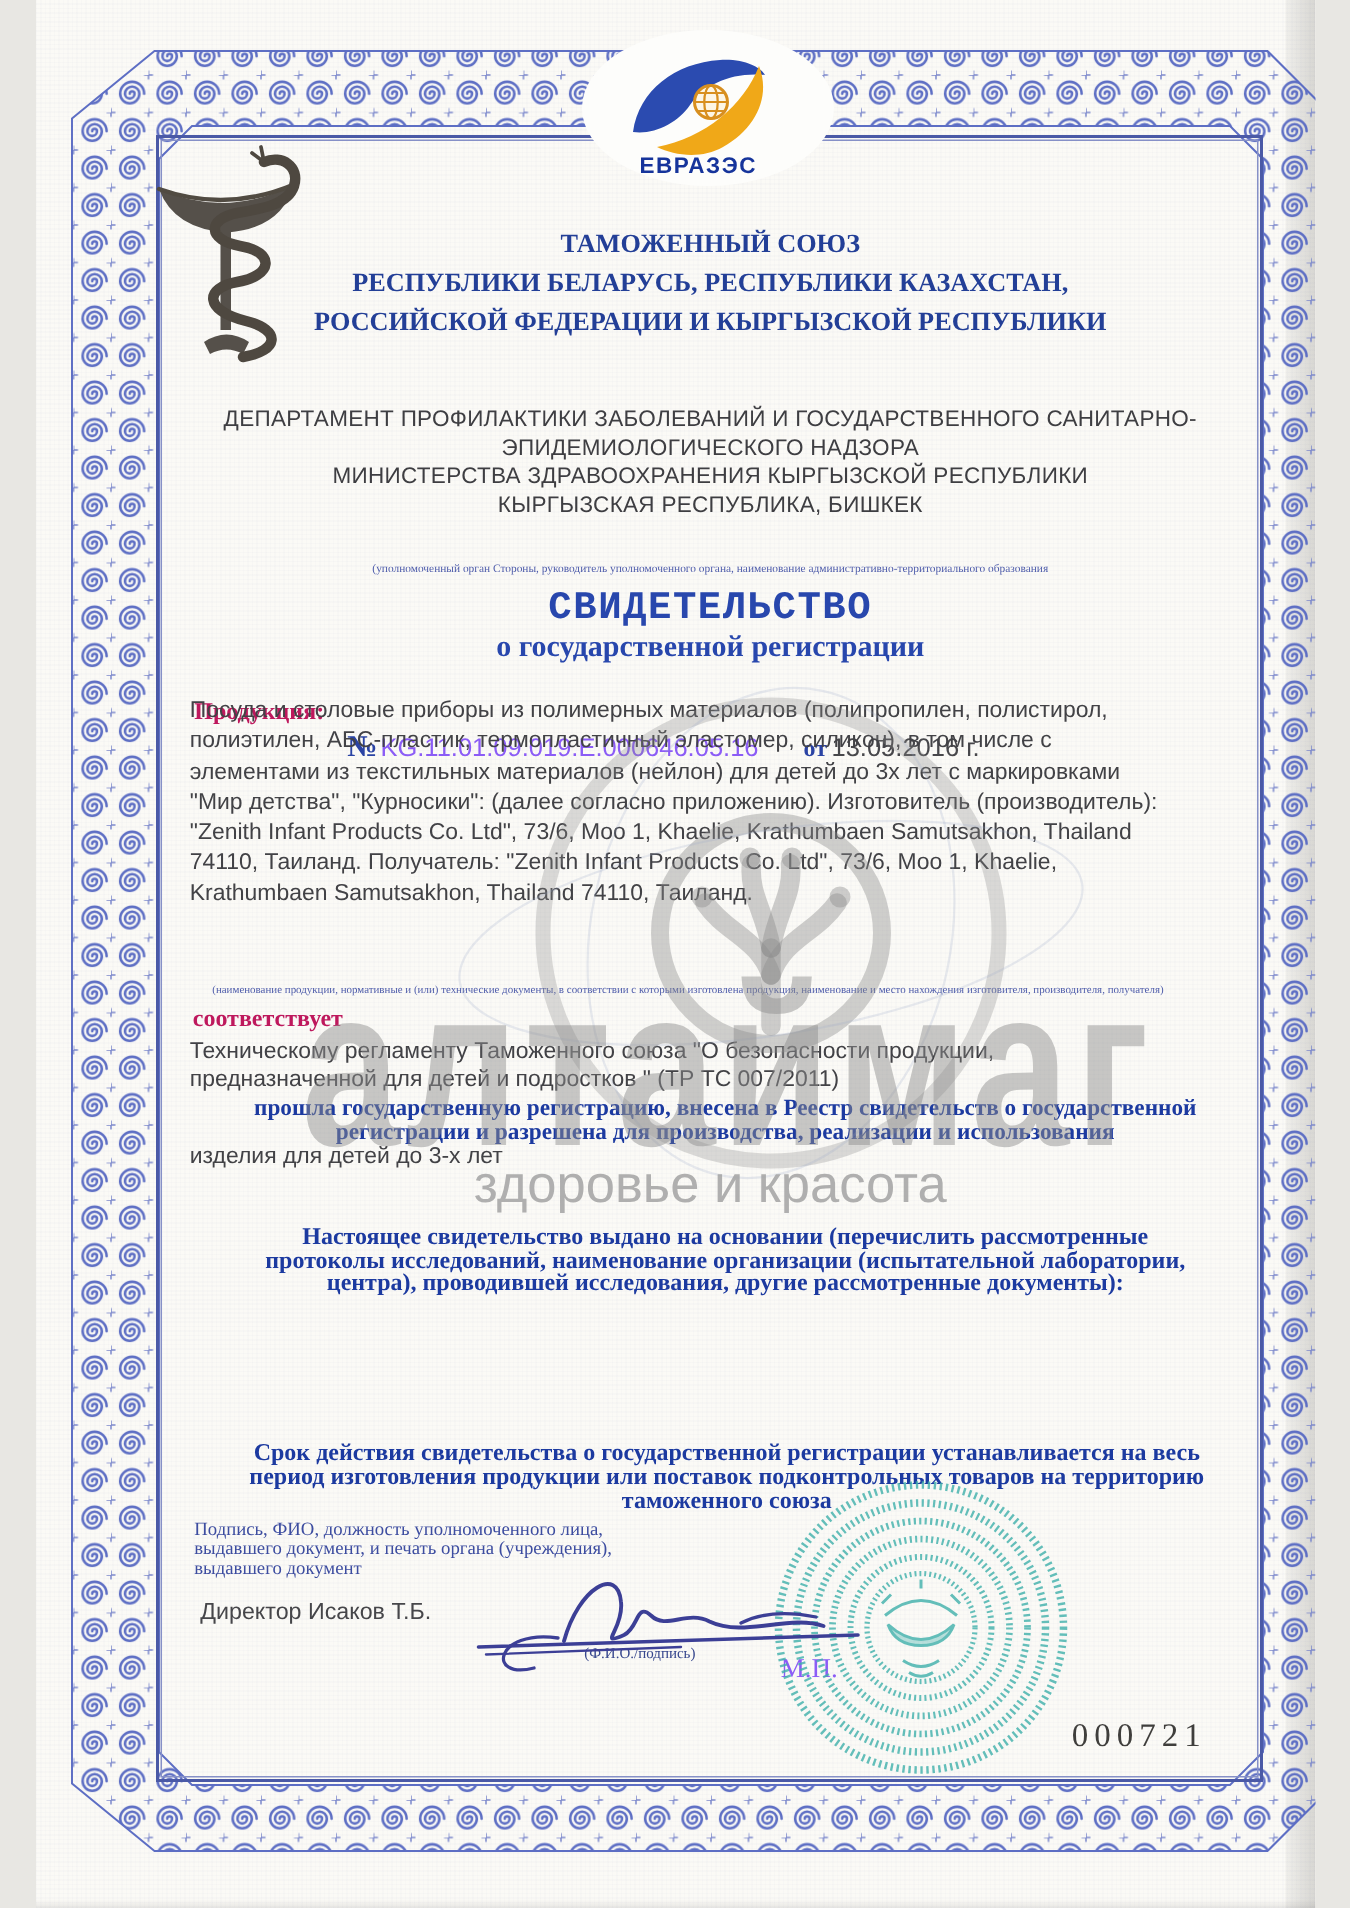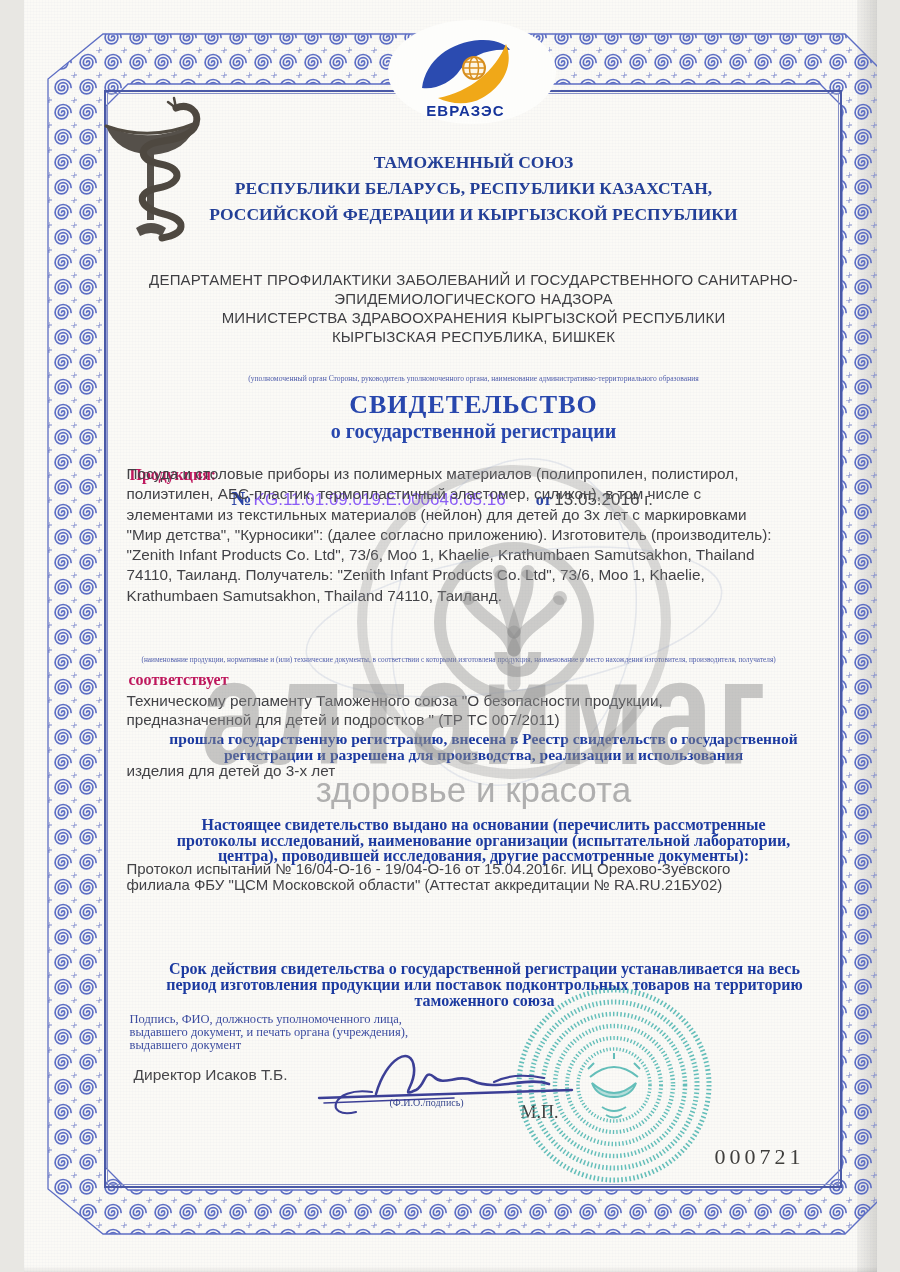--- a/index.html
+++ b/index.html
@@ -37,21 +37,21 @@
   .hdr-union{left:100px; top:149px; width:700px; z-index:2;
     font-family:"Liberation Serif",serif; font-weight:bold; font-size:17.5px;
     line-height:26px; color:#233f97;}
   .issuer{left:95px; top:270px; width:710px; z-index:2;
     font-size:15px; line-height:19px; color:#3e3e42; letter-spacing:.2px;}
   .cap{color:#4f5dab; font-family:"Liberation Serif",serif; z-index:2;}
   .cap1{left:100px; top:374px; width:700px; font-size:7.6px;}
   .cap2{left:98px; top:655px; width:714px; font-size:7.3px; text-align:left;padding-left:20px;}
 
   .title-main{left:100px; top:390px; width:700px; z-index:2;
-    font-family:Liberation Serif, serif; font-weight:bold; font-size:26px; color:#2847ad; letter-spacing:1px;}
+    font-family:Liberation Mono, monospace; font-weight:bold; font-size:26px; color:#2847ad; letter-spacing:1px;}
   .title-sub{left:100px; top:420px; width:700px; z-index:2;
     font-family:"Liberation Serif",serif; font-weight:bold; font-size:20px; color:#2847ad;}
   .num-row{left:208px; top:445px; z-index:2; display:flex; align-items:baseline;}
   .num-label{font-family:"Liberation Serif",serif; font-weight:bold; font-size:20px; color:#2a43a4;}
   .num-value{font-size:17px; color:#8b5cf6; margin-left:2px;}
   .date-label{font-family:"Liberation Serif",serif; font-weight:bold; font-size:16px; color:#2a43a4; margin-left:30px;margin-top:46px;}
   .date-value{font-size:17px; color:#47474b; margin-left:3px;}
 
   .blue-label{font-family:"Liberation Serif",serif; font-weight:bold; font-size:16px; color:#be185d; z-index:2;}
   .body-gray{font-size:15.3px; color:#424246; z-index:2;}
@@ -62,21 +62,21 @@
   .sootv{left:105px; top:671px;}
   .compliance{left:103px; top:691px; width:712px; line-height:19px;}
   .reg-par{left:105px; top:731px; width:710px; font-size:15.5px; line-height:15.8px;}
   .reg-add{left:103px; top:762px; width:700px;}
   .basis-par{left:105px; top:817px; width:710px; font-size:16px; line-height:15.6px;}
   .basis-docs{left:103px; top:861px; width:712px; line-height:16.4px; font-size:15px;}
   .validity-par{left:105px; top:961px; width:712px; font-size:16px; line-height:15.8px;}
   .sign-cap{left:106px; top:1013px; width:380px; font-size:12.5px; line-height:13.2px; color:#3d4da0;}
   .director{left:110px; top:1066px; font-size:15.5px; color:#46464a; z-index:4;}
   .fio-cap{left:366px; top:1097px; font-size:10px; color:#37478e; z-index:4;}
-  .mp{left:497px; top:1102px; font-family:"Liberation Serif",serif; font-size:18px; color:#404040; z-index:4;}
+  .mp{left:497px; top:1102px; font-family:"Liberation Serif",serif; font-size:18px; color:#8b5cf6; z-index:4;}
   .serial{left:691px; top:1144px; font-family:"Liberation Serif",serif; font-size:22px;
     letter-spacing:4px; color:#3f3e3c; z-index:4;}
 
   .wm-layer{position:absolute; inset:0; z-index:3; pointer-events:none;}
   .wm-brand{position:absolute; left:142px; top:648px; width:640px; text-align:center;
     font-weight:bold; font-size:118px; letter-spacing:4px; color:#8f8f8f; opacity:.48;
     transform:scale(1.0,1.28); transform-origin:top center; line-height:100px;}
   .wm-tagline{position:absolute; left:200px; top:770px; width:500px; text-align:center;
     font-size:35px; color:#a3a3a3; opacity:.85;}
   .sig-svg{position:absolute; left:0; top:0; z-index:4;}
@@ -157,22 +157,20 @@
   <div class="abs body-gray compliance pre">Техническому регламенту Таможенного союза "О безопасности продукции,
 предназначенной для детей и подростков " (ТР ТС 007/2011)</div>
 
   <div class="abs blue-par reg-par pre">прошла государственную регистрацию, внесена в Реестр свидетельств о государственной
 регистрации и разрешена для производства, реализации и использования</div>
   <div class="abs body-gray reg-add">изделия для детей до 3-х лет</div>
 
   <div class="abs blue-par basis-par pre">Настоящее свидетельство выдано на основании (перечислить рассмотренные
 протоколы исследований, наименование организации (испытательной лаборатории,
 центра), проводившей исследования, другие рассмотренные документы):</div>
-  <div class="abs body-gray basis-docs pre">Протокол испытаний № 16/04-О-16 - 19/04-О-16 от 15.04.2016г. ИЦ Орехово-Зуевского
-филиала ФБУ "ЦСМ Московской области" (Аттестат аккредитации № RA.RU.21БУ02)</div>
 
   <div class="abs blue-par validity-par pre">Срок действия свидетельства о государственной регистрации устанавливается на весь
 период изготовления продукции или поставок подконтрольных товаров на территорию
 таможенного союза</div>
 
   <div class="abs cap sign-cap pre">Подпись, ФИО, должность уполномоченного лица,
 выдавшего документ, и печать органа (учреждения),
 выдавшего документ</div>
   <div class="abs director">Директор Исаков Т.Б.</div>
   <div class="abs cap fio-cap serif">(Ф.И.О./подпись)</div>

